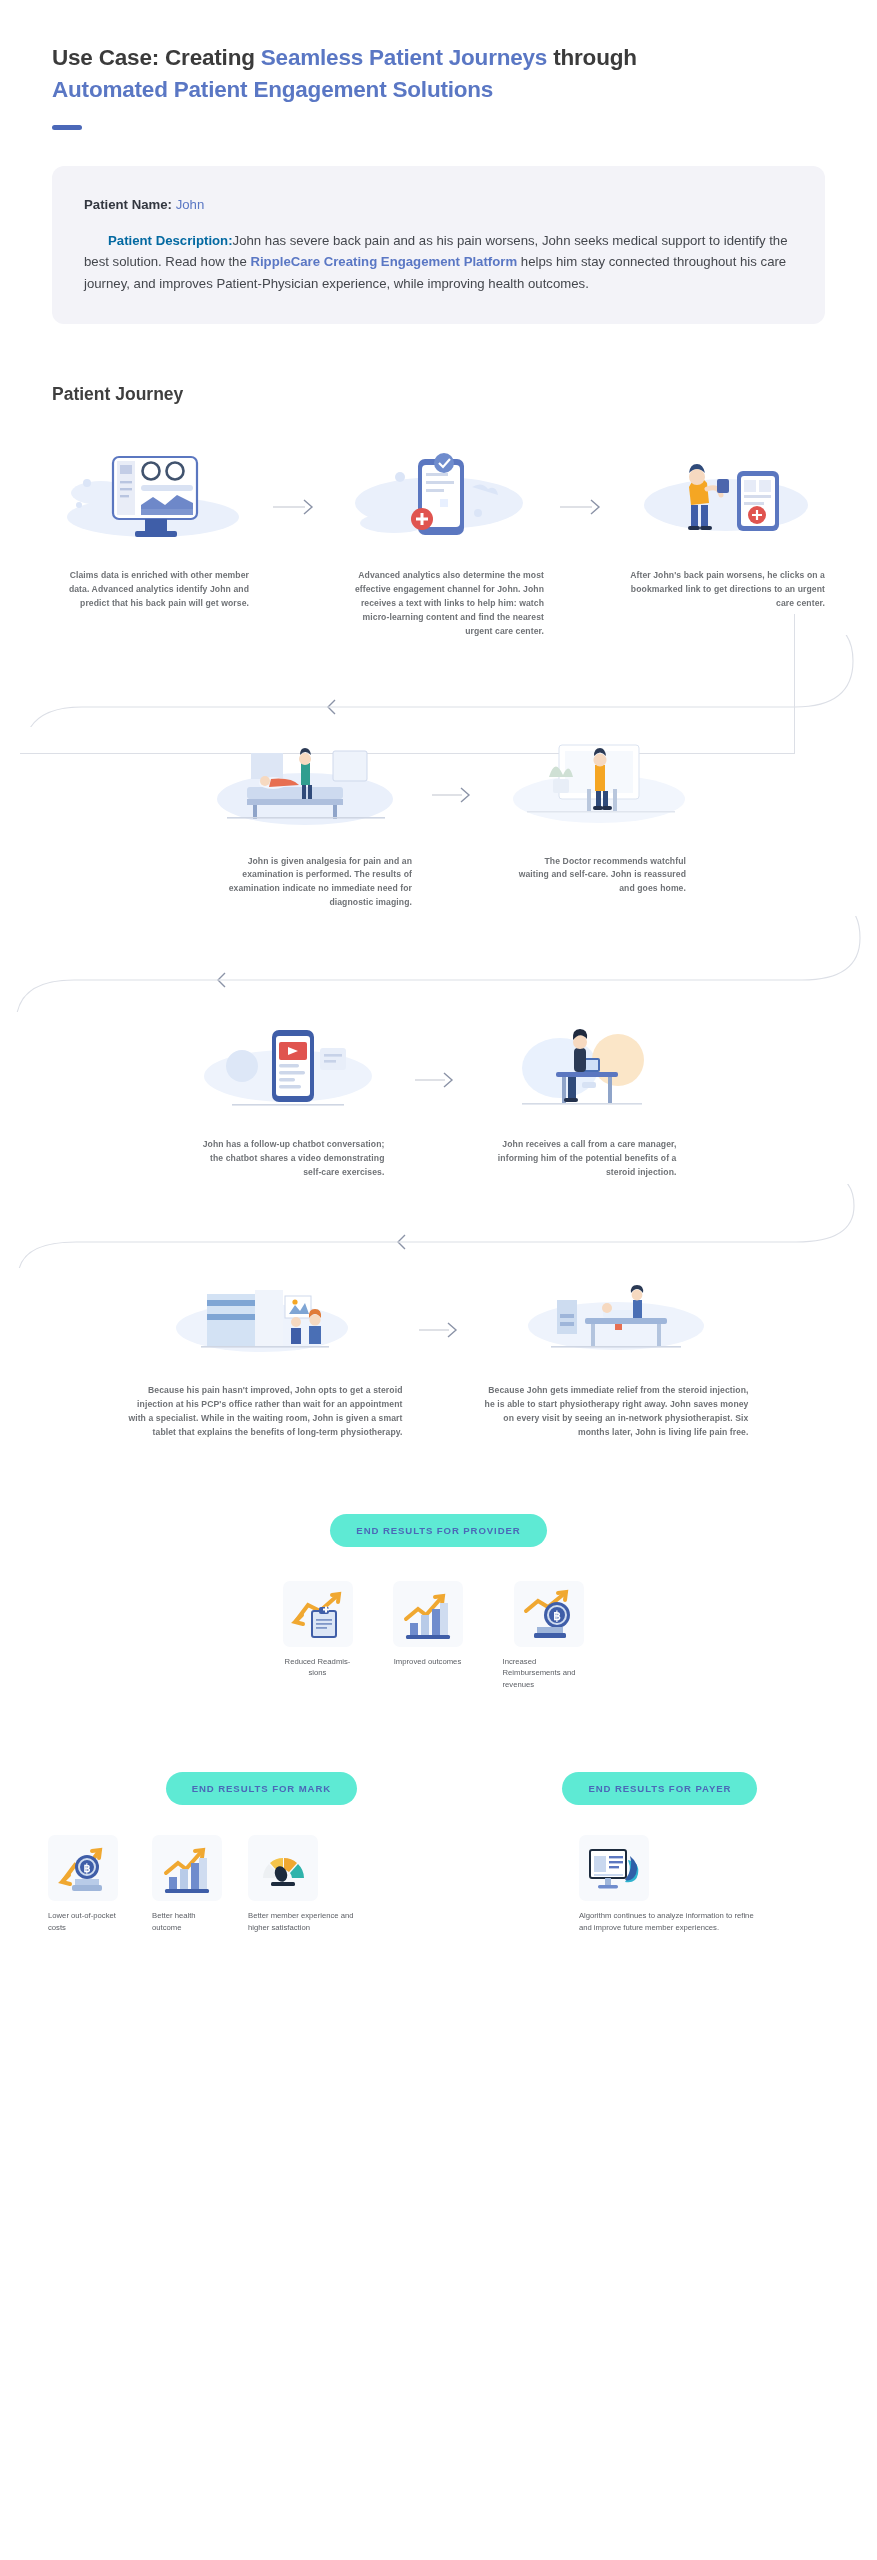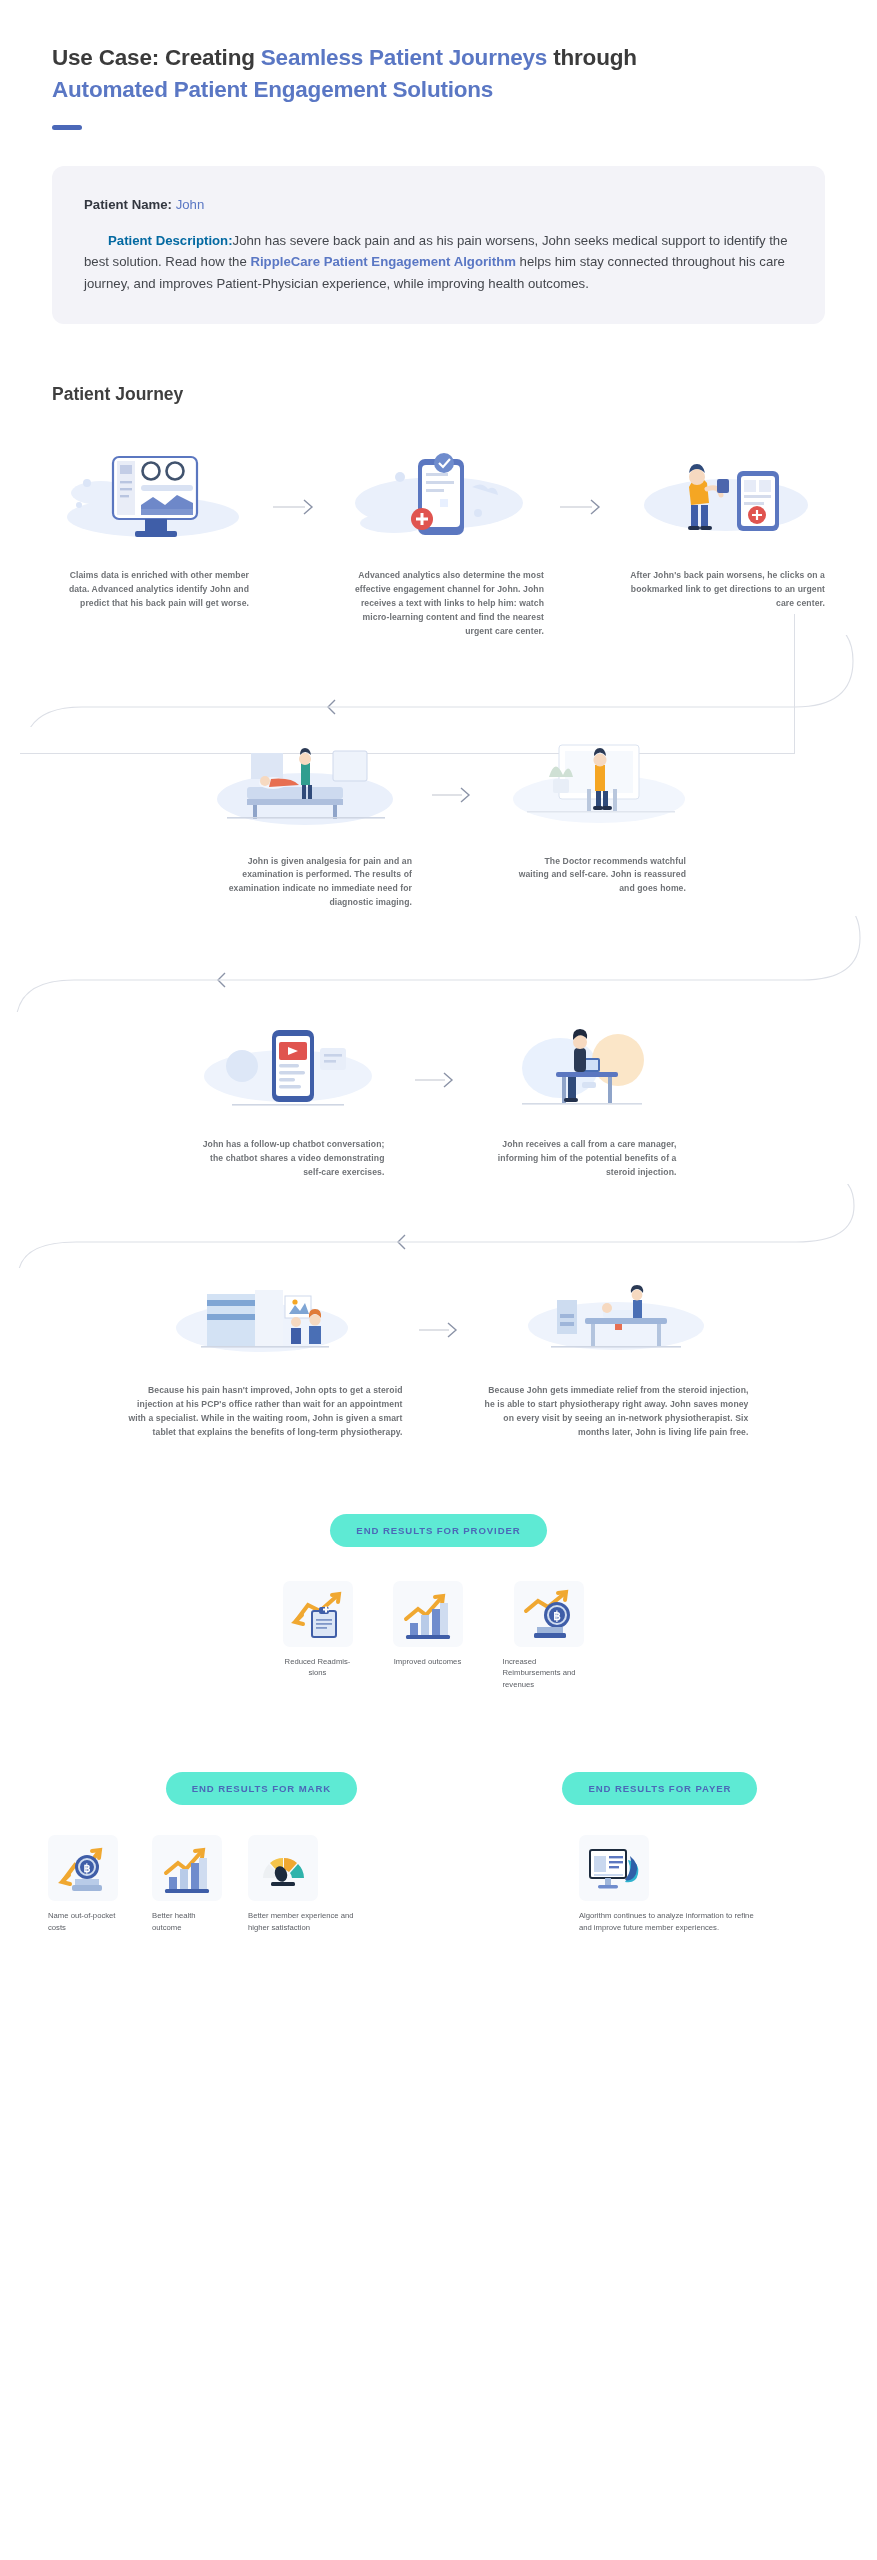--- a/index.html
+++ b/index.html
@@ -112,21 +112,21 @@
     </h1>
     <div class="rule"></div>
   </div>
 
   <div class="patient-card">
     <div class="pc-row">
       <span class="pc-label">Patient Name:</span>
       <span class="pc-value-accent">John</span>
     </div>
     <div class="pc-desc">
-      <b>Patient Description:</b><span>John has severe back pain and as his pain worsens, John seeks medical support to identify the best solution. Read how the </span><span class="pc-link">RippleCare Patient Engagement Algorithm</span><span> helps him stay connected throughout his care journey, and improves Patient-Physician experience, while improving health outcomes.</span>
+      <b>Patient Description:</b><span>John has severe back pain and as his pain worsens, John seeks medical support to identify the best solution. Read how the </span><span class="pc-link">RippleCare Creating Engagement Platform</span><span> helps him stay connected throughout his care journey, and improves Patient-Physician experience, while improving health outcomes.</span>
     </div>
   </div>
 
   <h2 class="section-title">Patient Journey</h2>
 
   <div class="journey">
 
     <div class="track" style="left:20px; top:185px; width:775px; height:140px; border-left:none; border-top:none; border-radius:0 0 0 0; border-right:1px solid #dcdfe6; border-bottom:1px solid #dcdfe6;"></div>
     <div class="track" style="left:20px; top:185px; width:20px; height:0; border:none;"></div>
 
@@ -484,21 +484,21 @@
               <path d="M8 40 L20 24 L30 30 L44 10" fill="none" stroke="#f0a831" stroke-width="4" stroke-linecap="round"></path>
               <polyline points="37,10 45,9 44,17" fill="none" stroke="#f0a831" stroke-width="4" stroke-linecap="round"></polyline>
               <polyline points="14,34 7,41 15,43" fill="none" stroke="#f0a831" stroke-width="4" stroke-linecap="round"></polyline>
               <circle cx="32" cy="26" r="12" fill="#3f5ea8"></circle>
               <circle cx="32" cy="26" r="8" fill="none" stroke="#cfdcf0" stroke-width="2"></circle>
               <text x="32" y="31" font-size="11" fill="#fff" text-anchor="middle" font-family="Liberation Sans, sans-serif" font-weight="bold">฿</text>
               <rect x="20" y="38" width="24" height="6" fill="#b8cbe8"></rect>
               <rect x="17" y="44" width="30" height="6" rx="2" fill="#9fb6da"></rect>
             </svg>
           </div>
-          <div class="result-label" style="text-align:left;">Name out-of-pocket costs</div>
+          <div class="result-label" style="text-align:left;">Lower out-of-pocket costs</div>
         </div>
 
         <div class="result-card" style="width:74px;">
           <div class="result-tile">
             <svg width="56" height="54" viewBox="0 0 56 54">
               <path d="M7 32 L19 22 L27 28 L43 10" fill="none" stroke="#f0a831" stroke-width="4" stroke-linecap="round"></path>
               <polyline points="36,10 44,9 43,17" fill="none" stroke="#f0a831" stroke-width="4" stroke-linecap="round"></polyline>
               <rect x="10" y="36" width="8" height="12" fill="#6f8ccd"></rect>
               <rect x="21" y="28" width="8" height="20" fill="#b8cbe8"></rect>
               <rect x="32" y="22" width="8" height="26" fill="#6f8ccd"></rect>

